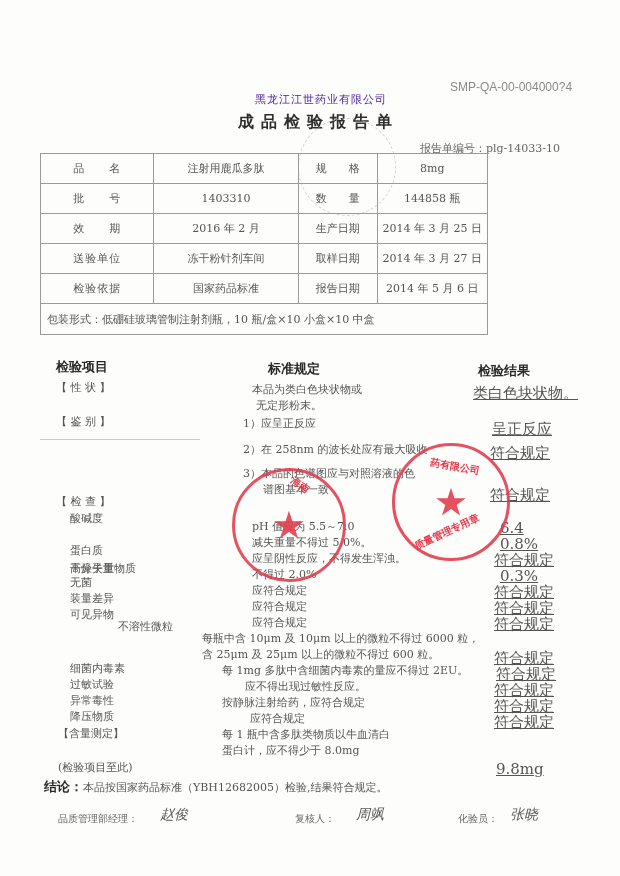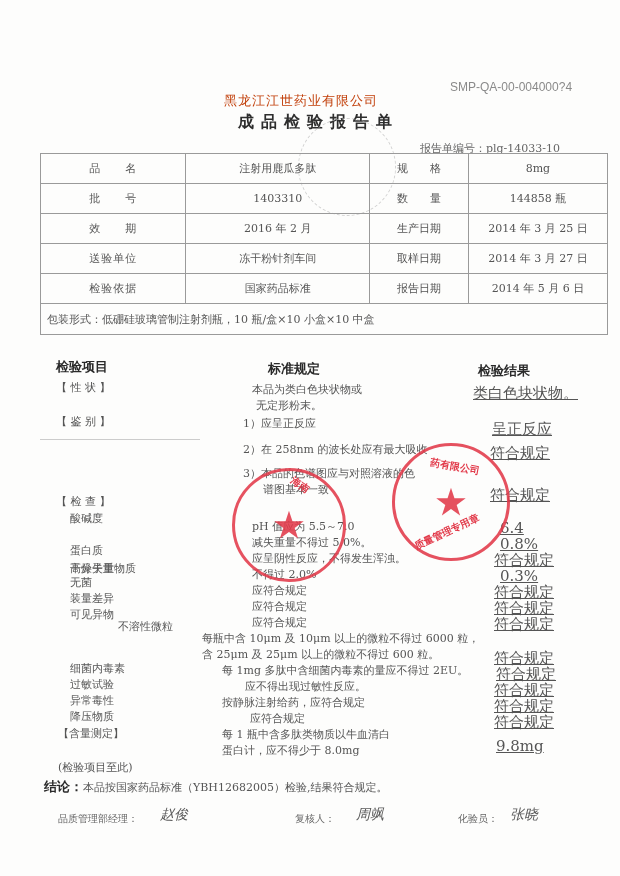--- a/index.html
+++ b/index.html
@@ -4,26 +4,26 @@
 <style>
   html, body { margin: 0; padding: 0; }
   body {
     width: 620px; height: 876px; position: relative; overflow: hidden;
     background: #fdfdfc;
     font-family: "DejaVu Serif", "Liberation Serif", serif;
     color: #3a3a3a;
   }
   .abs { position: absolute; white-space: nowrap; }
   .doc-code { top: 80px; left: 450px; font-size: 12px; color: #8a8a8a; font-family: "Liberation Sans", sans-serif; }
-  .company { top: 92px; left: 224px; font-size: 13px; color: #c2410c; letter-spacing: 1px; }
+  .company { top: 92px; left: 255px; font-size: 11px; color: #4c1d95; letter-spacing: 1px; }
   .title { top: 112px; left: 238px; font-size: 16px; color: #2e2e2e; letter-spacing: 7px; font-weight: bold; }
   .report-no { top: 141px; left: 420px; font-size: 11px; color: #666; }
 
   table.info {
-    position: absolute; top: 153px; left: 40px; width: 568px;
+    position: absolute; top: 153px; left: 40px; width: 448px;
     border-collapse: collapse; font-size: 11px; color: #555;
   }
   table.info td {
     border: 1px solid #9a9a9a; height: 29px; text-align: center; padding: 0;
   }
   table.info td.c1 { width: 136px; letter-spacing: 1px; }
   table.info td.c2 { width: 172px; }
   table.info td.c3 { width: 92px; }
   table.info td.c4 { width: 130px; }
   table.info td.pack { text-align: left; padding-left: 6px; height: 30px; }
@@ -166,21 +166,21 @@
 <div class="abs t" style="top:695px; left:222px;">按静脉注射给药，应符合规定</div>
 <div class="abs res" style="top:697px; left:494px;">符合规定</div>
 
 <div class="abs label" style="top:709px; left:70px;">降压物质</div>
 <div class="abs t" style="top:711px; left:250px;">应符合规定</div>
 <div class="abs res" style="top:713px; left:494px;">符合规定</div>
 
 <div class="abs label" style="top:726px; left:58px;">【含量测定】</div>
 <div class="abs t" style="top:727px; left:222px;">每 1 瓶中含多肽类物质以牛血清白</div>
 <div class="abs t" style="top:743px; left:222px;">蛋白计，应不得少于 8.0mg</div>
-<div class="abs res" style="top:737px; left:496px;">9.8mg</div>
+<div class="abs res" style="top:760px; left:496px;">9.8mg</div>
 
 <div class="abs label" style="top:760px; left:58px;">(检验项目至此)</div>
 
 <div class="abs conclusion">
   <b>结论：</b><span>本品按国家药品标准（YBH12682005）检验,结果符合规定。</span>
 </div>
 
 <div class="abs sig-label" style="top:812px; left:58px;">品质管理部经理：</div>
 <div class="abs sig" style="top:806px; left:160px;">赵俊</div>
 <div class="abs sig-label" style="top:812px; left:295px;">复核人：</div>

